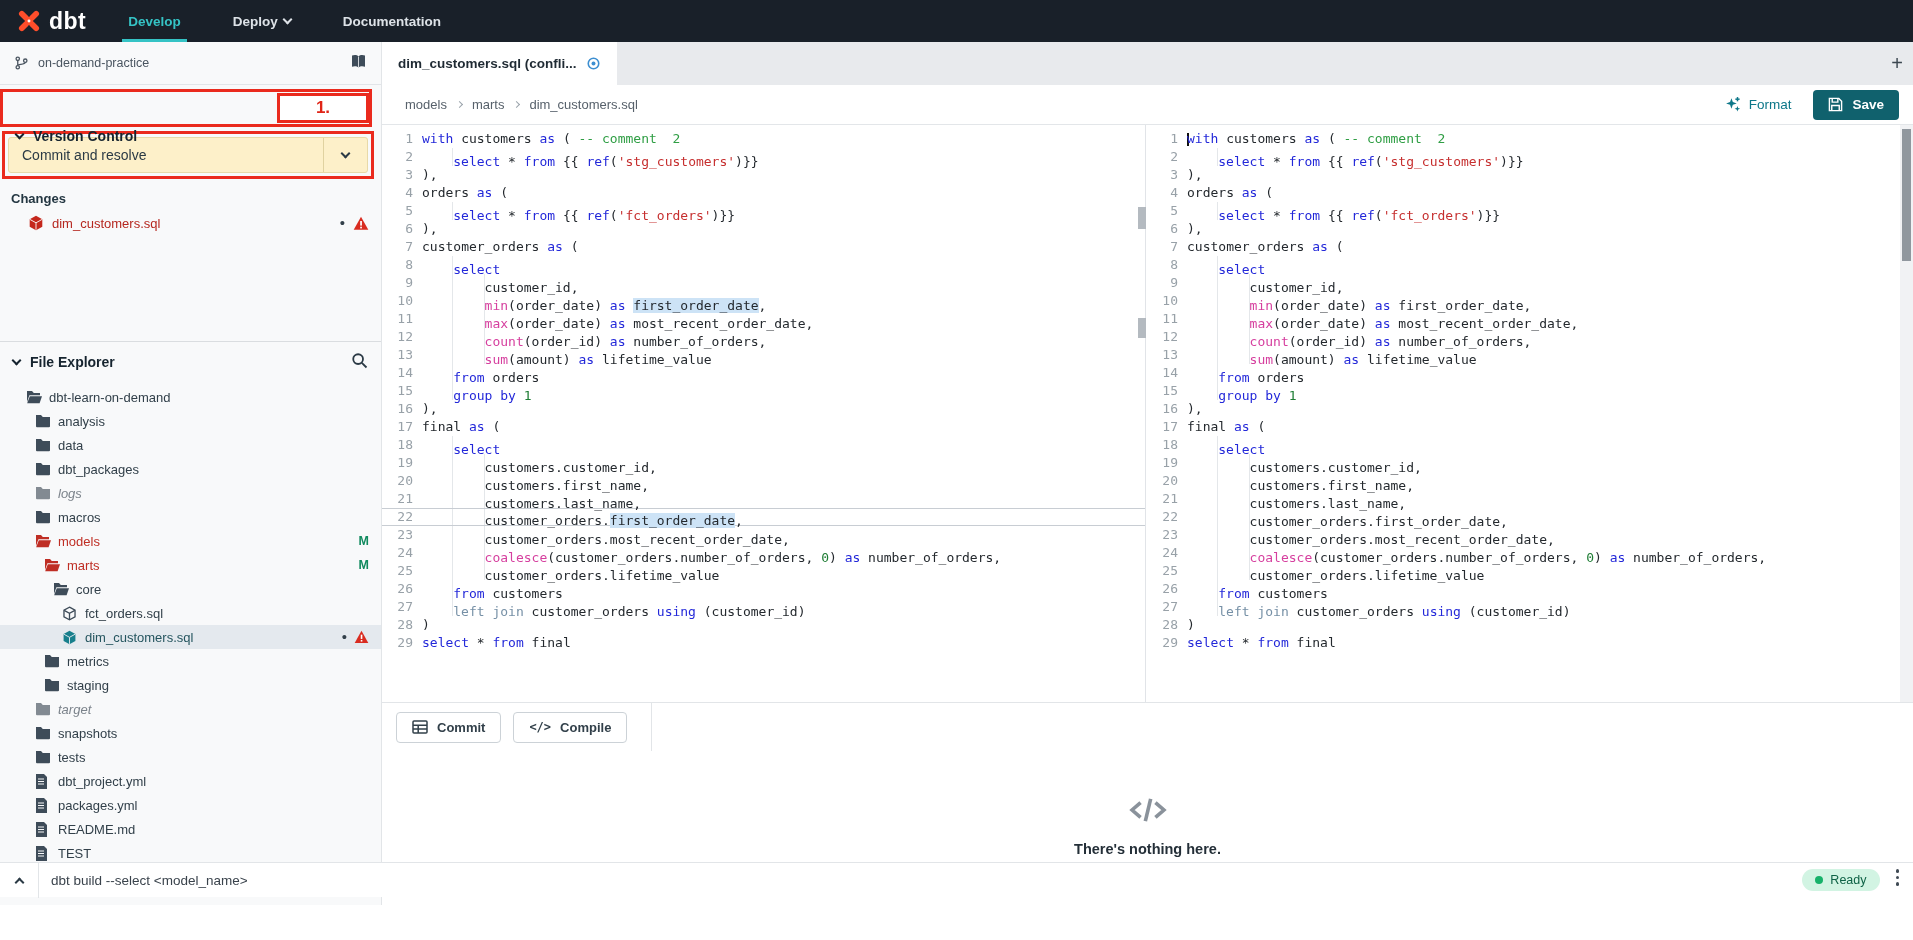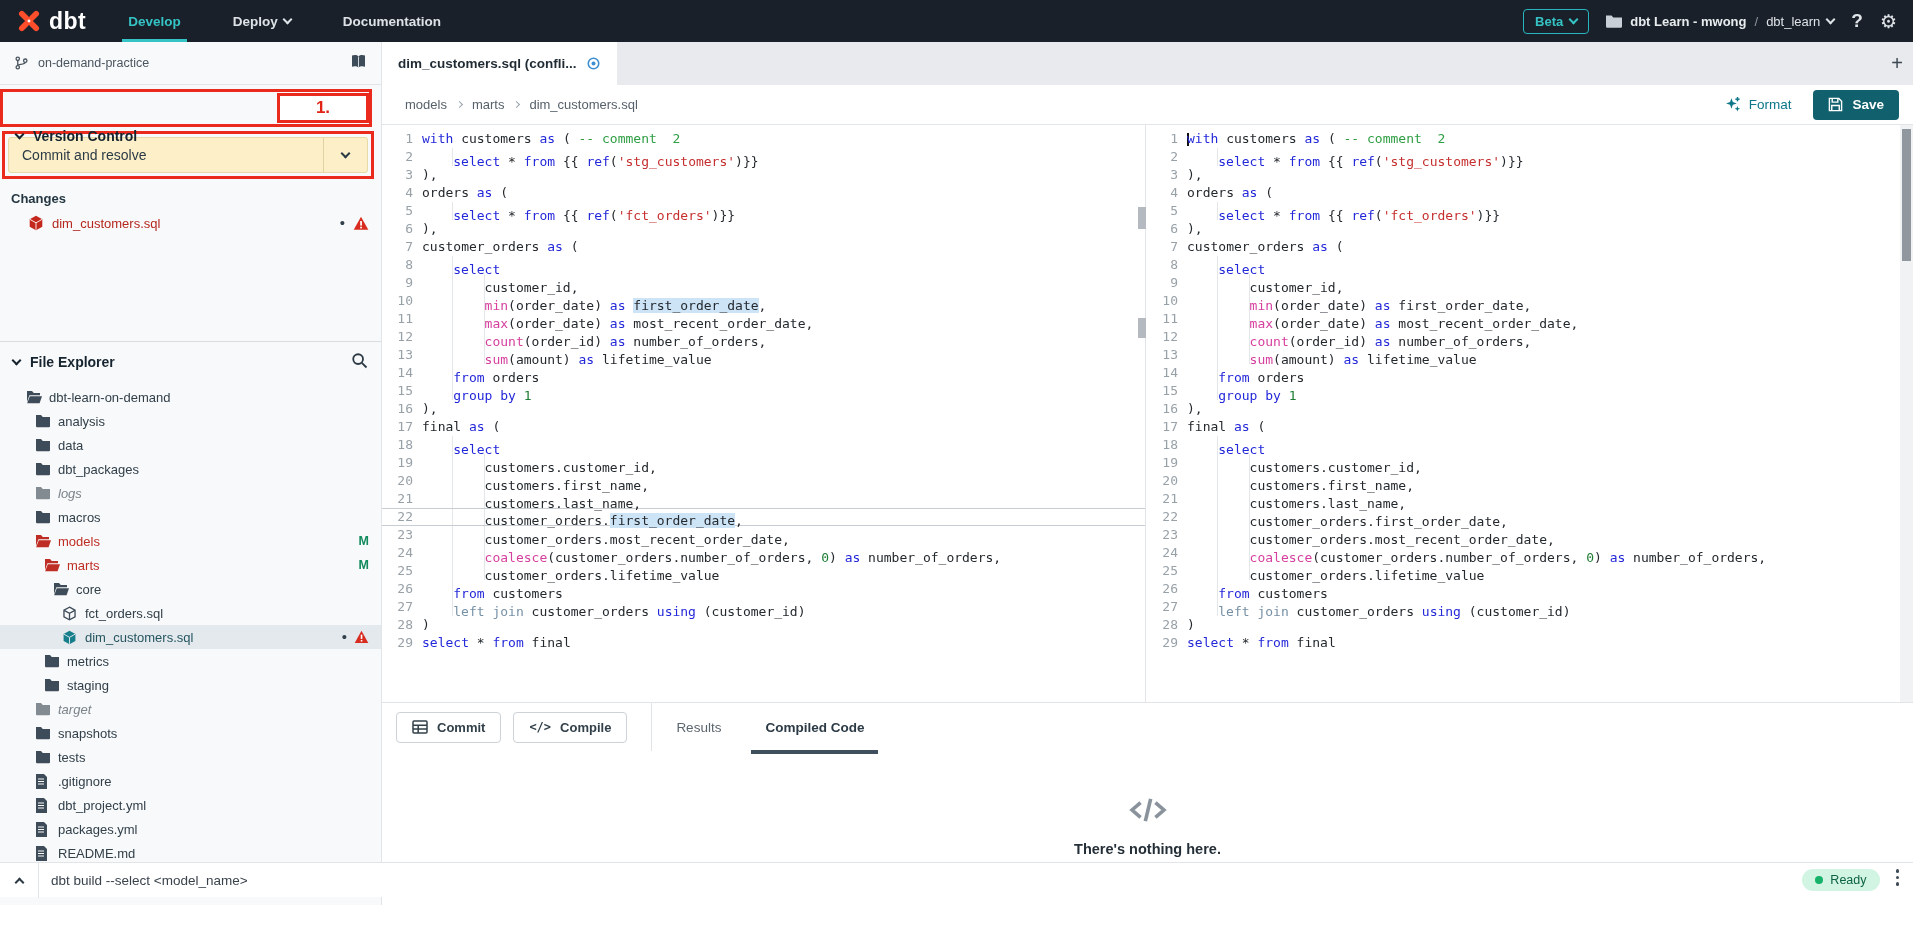--- a/index.html
+++ b/index.html
@@ -135,39 +135,20 @@
         <span>Develop</span>
       </span>
     <span class="nav-item">
         <span>Deploy</span>
         <span class="chev" style="margin-top:-3px;"></span>
       </span>
     <span class="nav-item">
         <span>Documentation</span>
       </span>
   </div>
-  <div class="topnav-right">
-    <span class="beta-pill">
-        <span>Beta</span>
-        <span class="chev" style="margin-top:-3px;"></span>
-      </span>
-    <span class="acct">
-      <svg width="16" height="14" viewBox="0 0 16 14" fill="#c8cfd6">
-          <path d="M0 1.5h5.5l1.8 2H16v9a1.2 1.2 0 0 1-1.2 1.2H1.2A1.2 1.2 0 0 1 0 12.5z"></path>
-        </svg>
-      <span class="name">dbt Learn - mwong</span>
-      <span class="sep">/</span>
-      <span class="proj-group">
-          <span>dbt_learn</span>
-          <span class="chev" style="margin-top:-3px;"></span>
-        </span>
-    </span>
-    <span class="help-icon">?</span>
-    <span class="gear-icon">⚙</span>
-  </div>
 </div>
 
 <div class="sidebar">
   <div class="branch-row">
     <svg width="15" height="16" viewBox="0 0 16 16" fill="none" stroke="currentColor" stroke-width="1.4">
       <circle cx="4" cy="3.5" r="1.8"></circle>
         <circle cx="4" cy="12.5" r="1.8"></circle>
         <circle cx="12" cy="5.5" r="1.8"></circle>
       <path d="M4 5.3v5.4 M12 7.3c0 3-8 1.5-8 3.4"></path>
     </svg>
@@ -364,29 +345,20 @@
         </span>
         <span>snapshots</span>
       </div>
       <div class="tree-row" style="padding-left: 35px;">
         <span class="ticon">
           <svg width="16" height="14" viewBox="0 0 16 14" fill="currentColor">
             <path d="M1 1h5l1.8 2H15v9.3a1 1 0 0 1-1 1H2a1 1 0 0 1-1-1z"></path>
           </svg>
         </span>
         <span>tests</span>
-      </div>
-      <div class="tree-row" style="padding-left: 35px;">
-        <span class="ticon">
-          <svg width="13" height="15" viewBox="0 0 13 15" fill="currentColor">
-            <path d="M1 0h8l3 3v12H1z"></path>
-            <path d="M3 5h6M3 7.5h6M3 10h6" stroke="#f8f9fa" stroke-width="1"></path>
-          </svg>
-        </span>
-        <span>.gitignore</span>
       </div>
       <div class="tree-row" style="padding-left: 35px;">
         <span class="ticon">
           <svg width="13" height="15" viewBox="0 0 13 15" fill="currentColor">
             <path d="M1 0h8l3 3v12H1z"></path>
             <path d="M3 5h6M3 7.5h6M3 10h6" stroke="#f8f9fa" stroke-width="1"></path>
           </svg>
         </span>
         <span>dbt_project.yml</span>
       </div>
@@ -537,24 +509,20 @@
             <rect x="1" y="1" width="14" height="12" rx="1"></rect>
             <path d="M1 5.2h14M6.2 5.2V13M1 9.1h14"></path>
           </svg>
         <span>Commit</span>
       </button>
       <button class="bp-btn">
         <span class="compile-glyph">&lt;/&gt;</span>
         <span>Compile</span>
       </button>
       <div class="bp-sep"></div>
-      <div class="bp-tabs">
-        <span class="bp-tab">Results</span>
-        <span class="bp-tab active">Compiled Code</span>
-      </div>
     </div>
     <div class="empty-state">
       <svg width="42" height="34" viewBox="0 0 36 32" fill="none" stroke="#8a929b" stroke-width="3.4">
         <path d="M11 9L3 16l8 7"></path>
           <path d="M25 9l8 7-8 7"></path>
           <path d="M20.5 5.5L15.5 26.5"></path>
       </svg>
       <div class="empty-title">There's nothing here.</div>
       <div class="empty-sub">Press Compile above to preview the SQL dbt will run against your warehouse.</div>
     </div>

